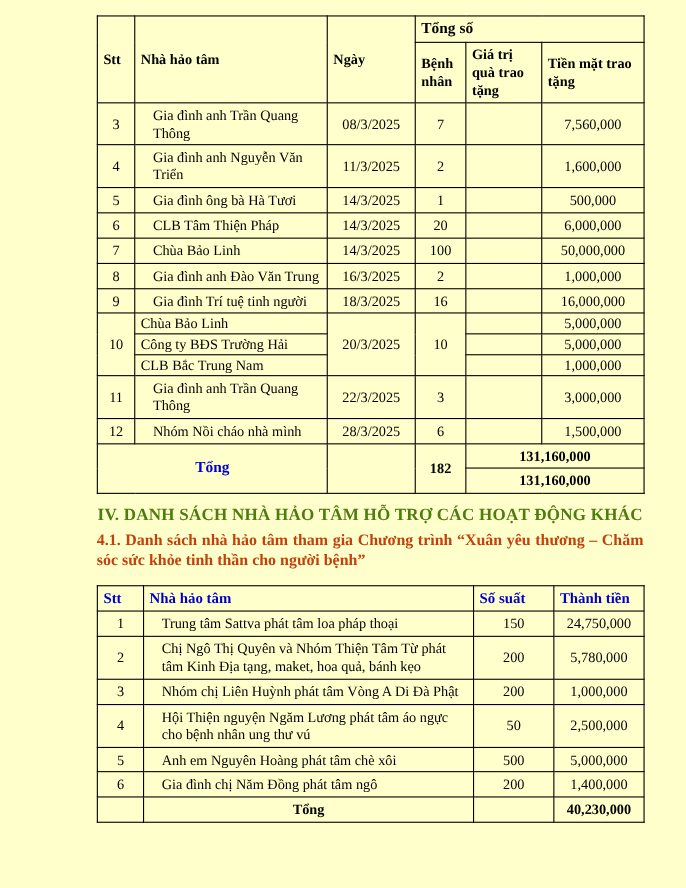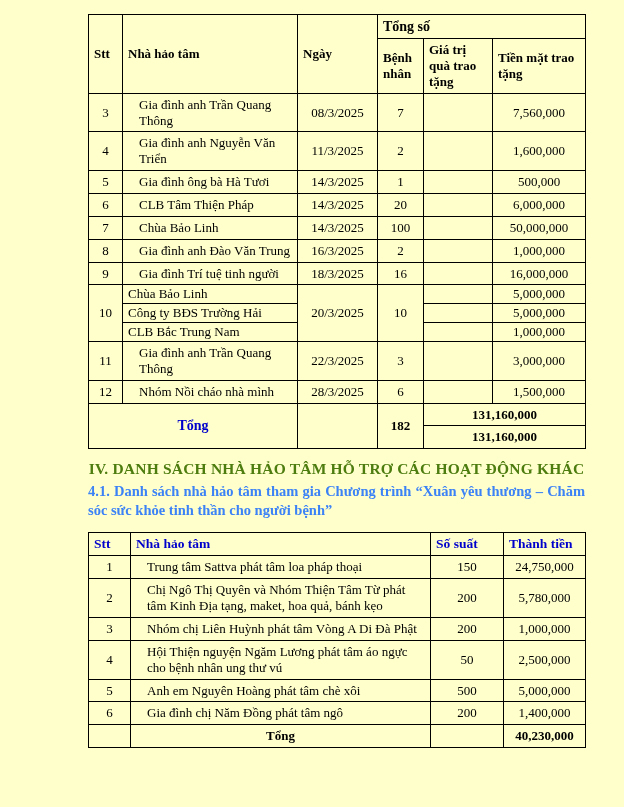--- a/index.html
+++ b/index.html
@@ -28,21 +28,21 @@
   .r{text-align:center;}
   .l{text-align:left;padding-left:16px;}
   .sub td{padding:1px 5px;}
   .t1-total td{font-weight:bold;}
   .t1-total .label{color:#0000cc;font-size:14px;}
   .heading{
     color:#4d7c0f;font-weight:bold;font-size:15.5px;
     margin:11px 0 4px 0;letter-spacing:.2px;text-align:center;
   }
   .subheading{
-    color:#3b82f6;font-weight:bold;font-size:14.5px;
+    color:#c2410c;font-weight:bold;font-size:14.5px;
     text-align:justify;line-height:1.3;margin:0 0 12px 0;width:497px;
   }
   .t2 th{color:#0000cc;font-size:13.5px;}
   .t2-total td{font-weight:bold;}
 </style>
 </head>
 <body>
 
 <div class="page">
 

